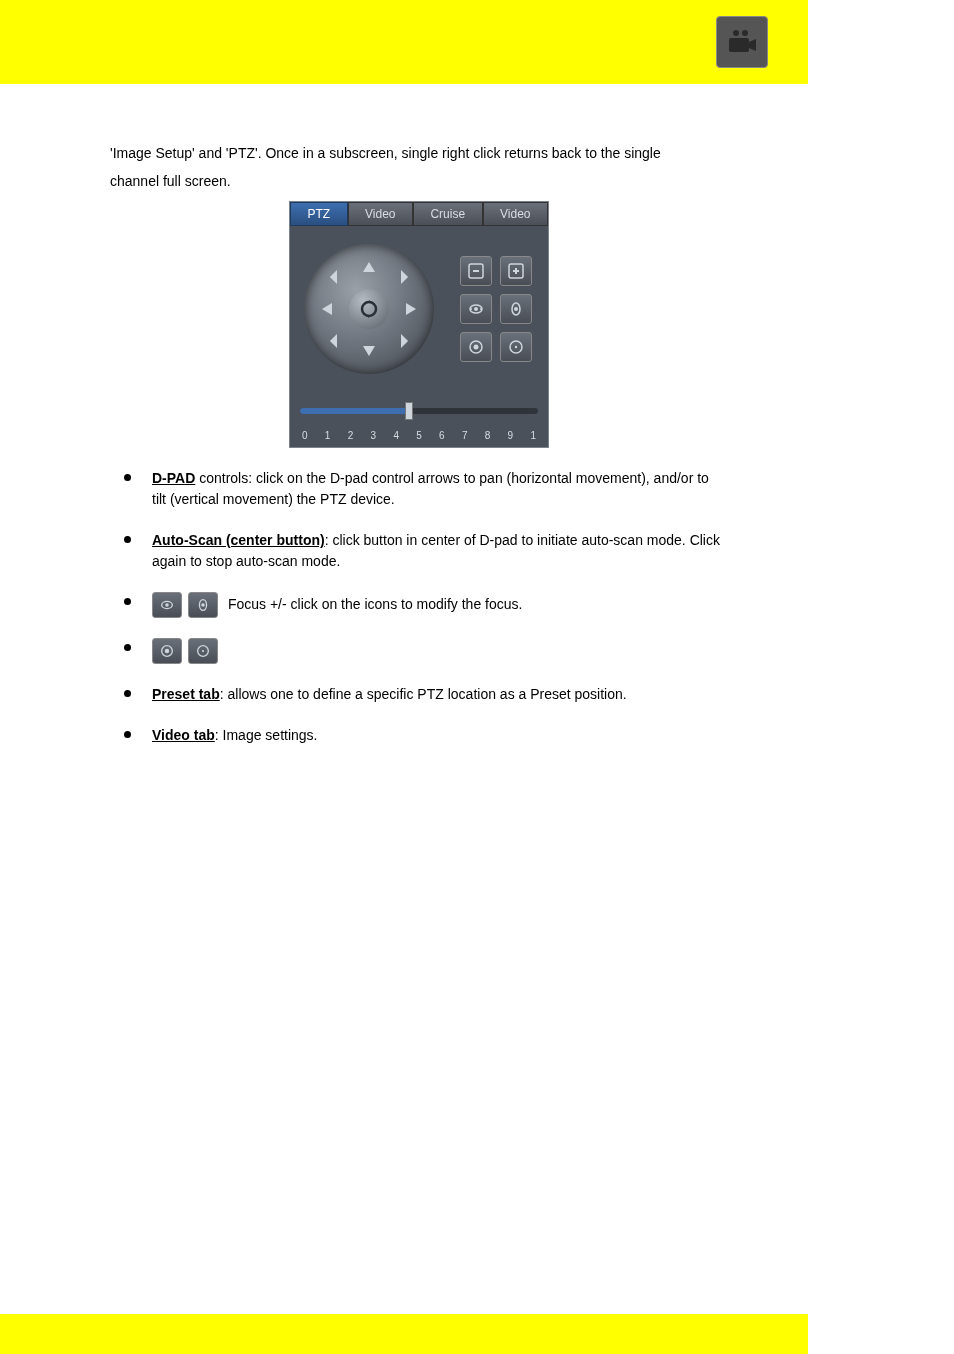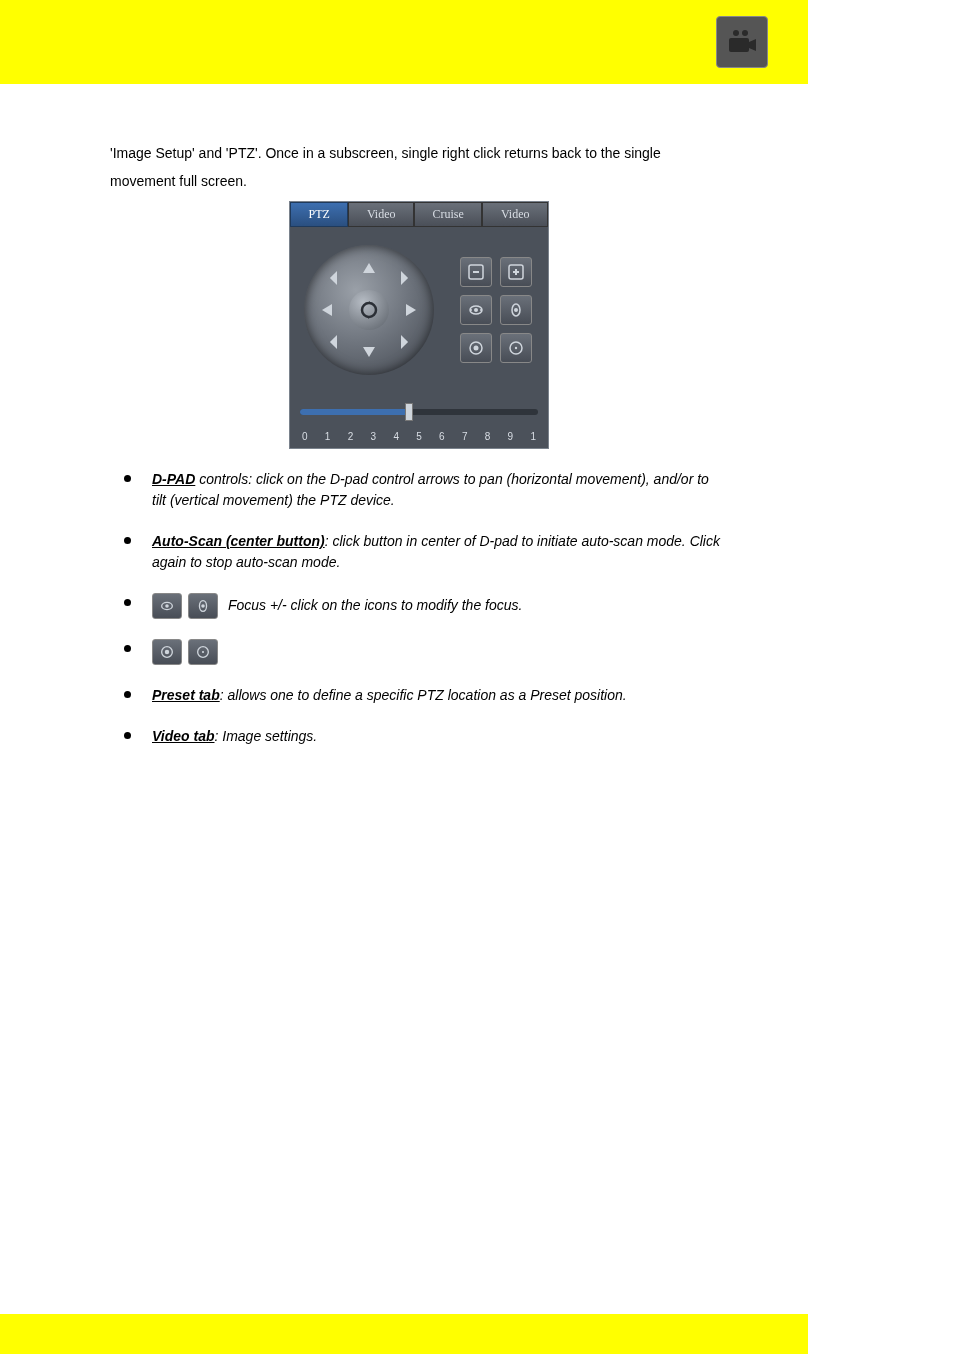--- a/index.html
+++ b/index.html
@@ -24,21 +24,20 @@
   .ptz-panel {
     width: 260px; margin: 10px auto 20px auto;
     background: #4b515a; border: 1px solid #7a828c; position: relative;
     padding-bottom: 6px;
   }
   .ptz-tabs { display: flex; }
   .ptz-tab {
     flex: 1 1 auto; text-align: center; font-size: 12px; color: #d8dde4;
     padding: 4px 0; border: 1px solid #333; background: linear-gradient(#6a7079,#4a4f58);
     cursor: pointer;
-    font-family: Liberation Serif, serif;
   }
   .ptz-tab.active {
     background: linear-gradient(#3d6fb0,#2a4f80); color: #fff; border: 1px solid #1f3a5c;
   }
   .ptz-body { position: relative; height: 170px; }
   .dpad {
     position: absolute; left: 14px; top: 18px; width: 130px; height: 130px;
   }
   .dpad-disc {
     position: absolute; left: 0; top: 0; width: 130px; height: 130px; border-radius: 50%;
@@ -74,21 +73,21 @@
   }
   .slider-fill { position:absolute; left:0; top:6px; height:6px; width:46%; background:#3d6fb0; border-radius:3px 0 0 3px; }
   .slider-thumb {
     position: absolute; top: 0; left: 46%; transform: translateX(-50%);
     width: 8px; height: 18px; background: #cfd5dc; border:1px solid #777;
   }
   .slider-ticks { display:flex; justify-content: space-between; font-size: 10px; color: #d8dde4; padding: 0 2px; margin-top: 2px; }
 
   
   ul.main-list { list-style: none; margin-top: 10px; }
-  ul.main-list > li { position: relative; padding-left: 42px; margin-bottom: 20px; font-size: 14px; line-height: 1.5; font-style: italic; }
+  ul.main-list > li { position: relative; padding-left: 42px; margin-bottom: 20px; font-size: 14px; line-height: 1.5; }
   ul.main-list > li::before {
     content: ""; position: absolute; left: 14px; top: 6px; width: 7px; height: 7px; background:#000; border-radius:50%;
   }
   .li-head { text-decoration: underline; font-weight: bold; }
   .li-icons { display: inline-flex; gap: 6px; vertical-align: middle; margin-right: 6px; }
   .mini-btn {
     width: 30px; height: 26px; border:1px solid #888; border-radius:3px;
     background: linear-gradient(#6a7079,#484d56);
     display:inline-flex; align-items:center; justify-content:center;
   }
@@ -105,21 +104,21 @@
         <circle cx="19" cy="5" r="3" fill="#2a2a2a"></circle>
         <rect x="3" y="10" width="20" height="14" rx="2" fill="#2a2a2a"></rect>
         <polygon points="23,14 30,11 30,23 23,20" fill="#2a2a2a"></polygon>
       </svg>
     </div>
   </div>
 
   <div class="content">
 
     <p class="body-text">'Image Setup' and 'PTZ'. Once in a subscreen, single right click returns back to the single</p>
-    <p class="body-text">movement full screen.</p>
+    <p class="body-text">channel full screen.</p>
 
     <div class="ptz-panel">
       <div class="ptz-tabs">
         <div class="ptz-tab active">PTZ</div>
         <div class="ptz-tab">Video</div>
         <div class="ptz-tab">Cruise</div>
         <div class="ptz-tab">Video</div>
       </div>
       <div class="ptz-body">
         <div class="dpad">

